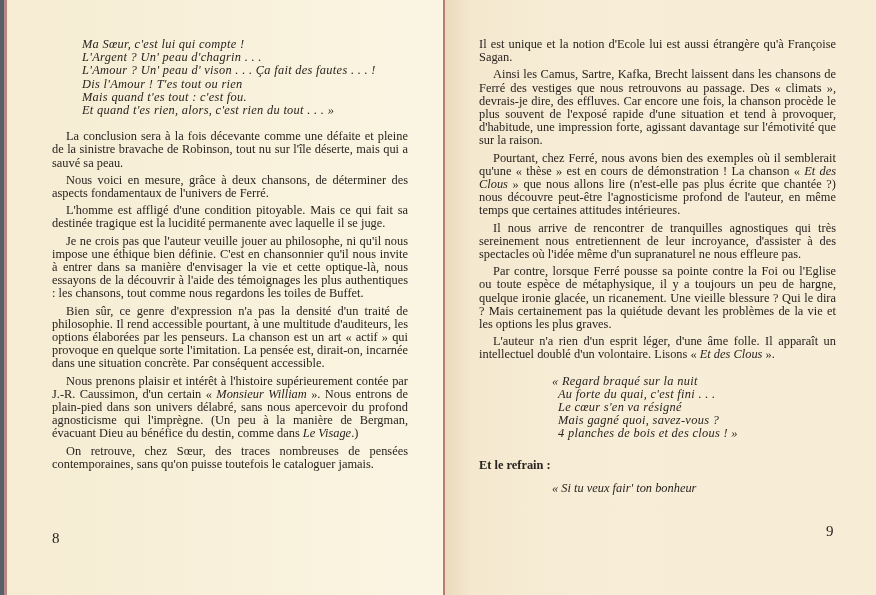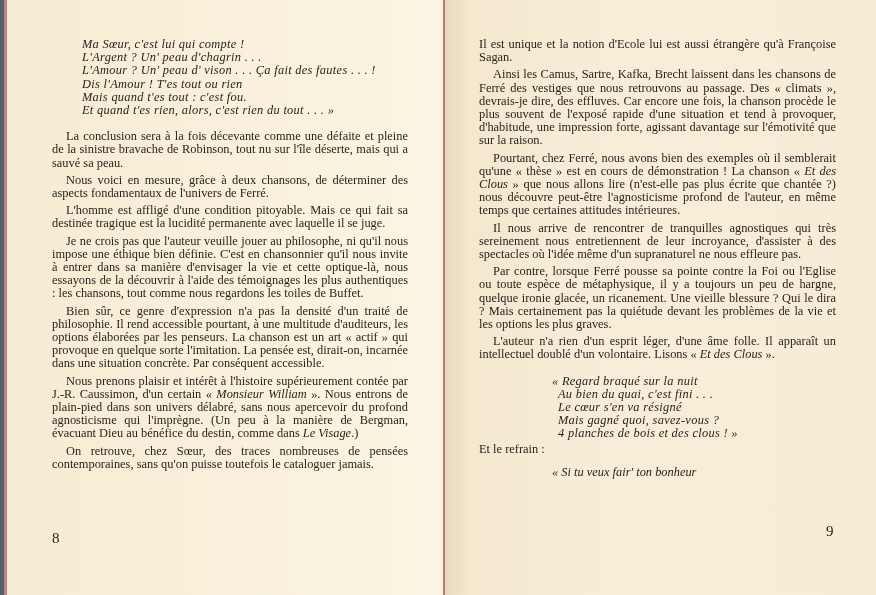--- a/index.html
+++ b/index.html
@@ -37,21 +37,21 @@
   p.noindent { text-indent: 0; }
   .verse { font-style: italic; margin: 0; }
   .verse-left { padding-left: 30px; margin-bottom: 13px; }
   .verse-right { padding-left: 73px; margin-top: 13px; margin-bottom: 1px; }
   .verse .vline { display: block; white-space: nowrap; letter-spacing: 0.3px; }
   .verse .vline.cont { padding-left: 6px; }
   .page-num { position: absolute; font-size: 15px; }
   .pn-left { left: 52px; top: 530px; }
   .pn-right { left: 826px; top: 523px; }
   em { font-style: italic; }
-  .refrain-head { margin-top: 2px; }
+  .refrain-head { margin-top: 18px; font-weight: bold; }
   .refrain { font-style: italic; padding-left: 73px; margin-top: 10px; }
 </style>
 </head>
 <body>
 
 <div class="spread">
   <div class="edge-left"></div>
   <div class="edge-left2"></div>
 
   <div class="page page-left"></div>
@@ -79,21 +79,21 @@
 
   <div class="text-block right-text">
     <p class="noindent">Il est unique et la notion d'Ecole lui est aussi étrangère qu'à Françoise Sagan.</p>
     <p>Ainsi les Camus, Sartre, Kafka, Brecht laissent dans les chansons de Ferré des vestiges que nous retrouvons au passage. Des « climats », devrais-je dire, des effluves. Car encore une fois, la chanson procède le plus souvent de l'exposé rapide d'une situation et tend à provoquer, d'habitude, une impression forte, agissant davantage sur l'émotivité que sur la raison.</p>
     <p><span>Pourtant, chez Ferré, nous avons bien des exemples où il semblerait qu'une « thèse » est en cours de démonstration ! La chanson « </span><em>Et des Clous</em><span> » que nous allons lire (n'est-elle pas plus écrite que chantée ?) nous découvre peut-être l'agnosticisme profond de l'auteur, en même temps que certaines attitudes intérieures.</span></p>
     <p>Il nous arrive de rencontrer de tranquilles agnostiques qui très sereinement nous entretiennent de leur incroyance, d'assister à des spectacles où l'idée même d'un supranaturel ne nous effleure pas.</p>
     <p>Par contre, lorsque Ferré pousse sa pointe contre la Foi ou l'Eglise ou toute espèce de métaphysique, il y a toujours un peu de hargne, quelque ironie glacée, un ricanement. Une vieille blessure ? Qui le dira ? Mais certainement pas la quiétude devant les problèmes de la vie et les options les plus graves.</p>
     <p><span>L'auteur n'a rien d'un esprit léger, d'une âme folle. Il apparaît un intellectuel doublé d'un volontaire. Lisons « </span><em>Et des Clous</em><span> ».</span></p>
     <div class="verse verse-right">
       <span class="vline">« Regard braqué sur la nuit</span>
-      <span class="vline cont">Au bien du quai, c'est fini . . .</span>
+      <span class="vline cont">Au forte du quai, c'est fini . . .</span>
       <span class="vline cont">Le cœur s'en va résigné</span>
       <span class="vline cont">Mais gagné quoi, savez-vous ?</span>
       <span class="vline cont">4 planches de bois et des clous ! »</span>
     </div>
     <p class="noindent refrain-head">Et le refrain :</p>
     <div class="refrain">« Si tu veux fair' ton bonheur</div>
   </div>
   <div class="page-num pn-right">9</div>
 </div>
 

